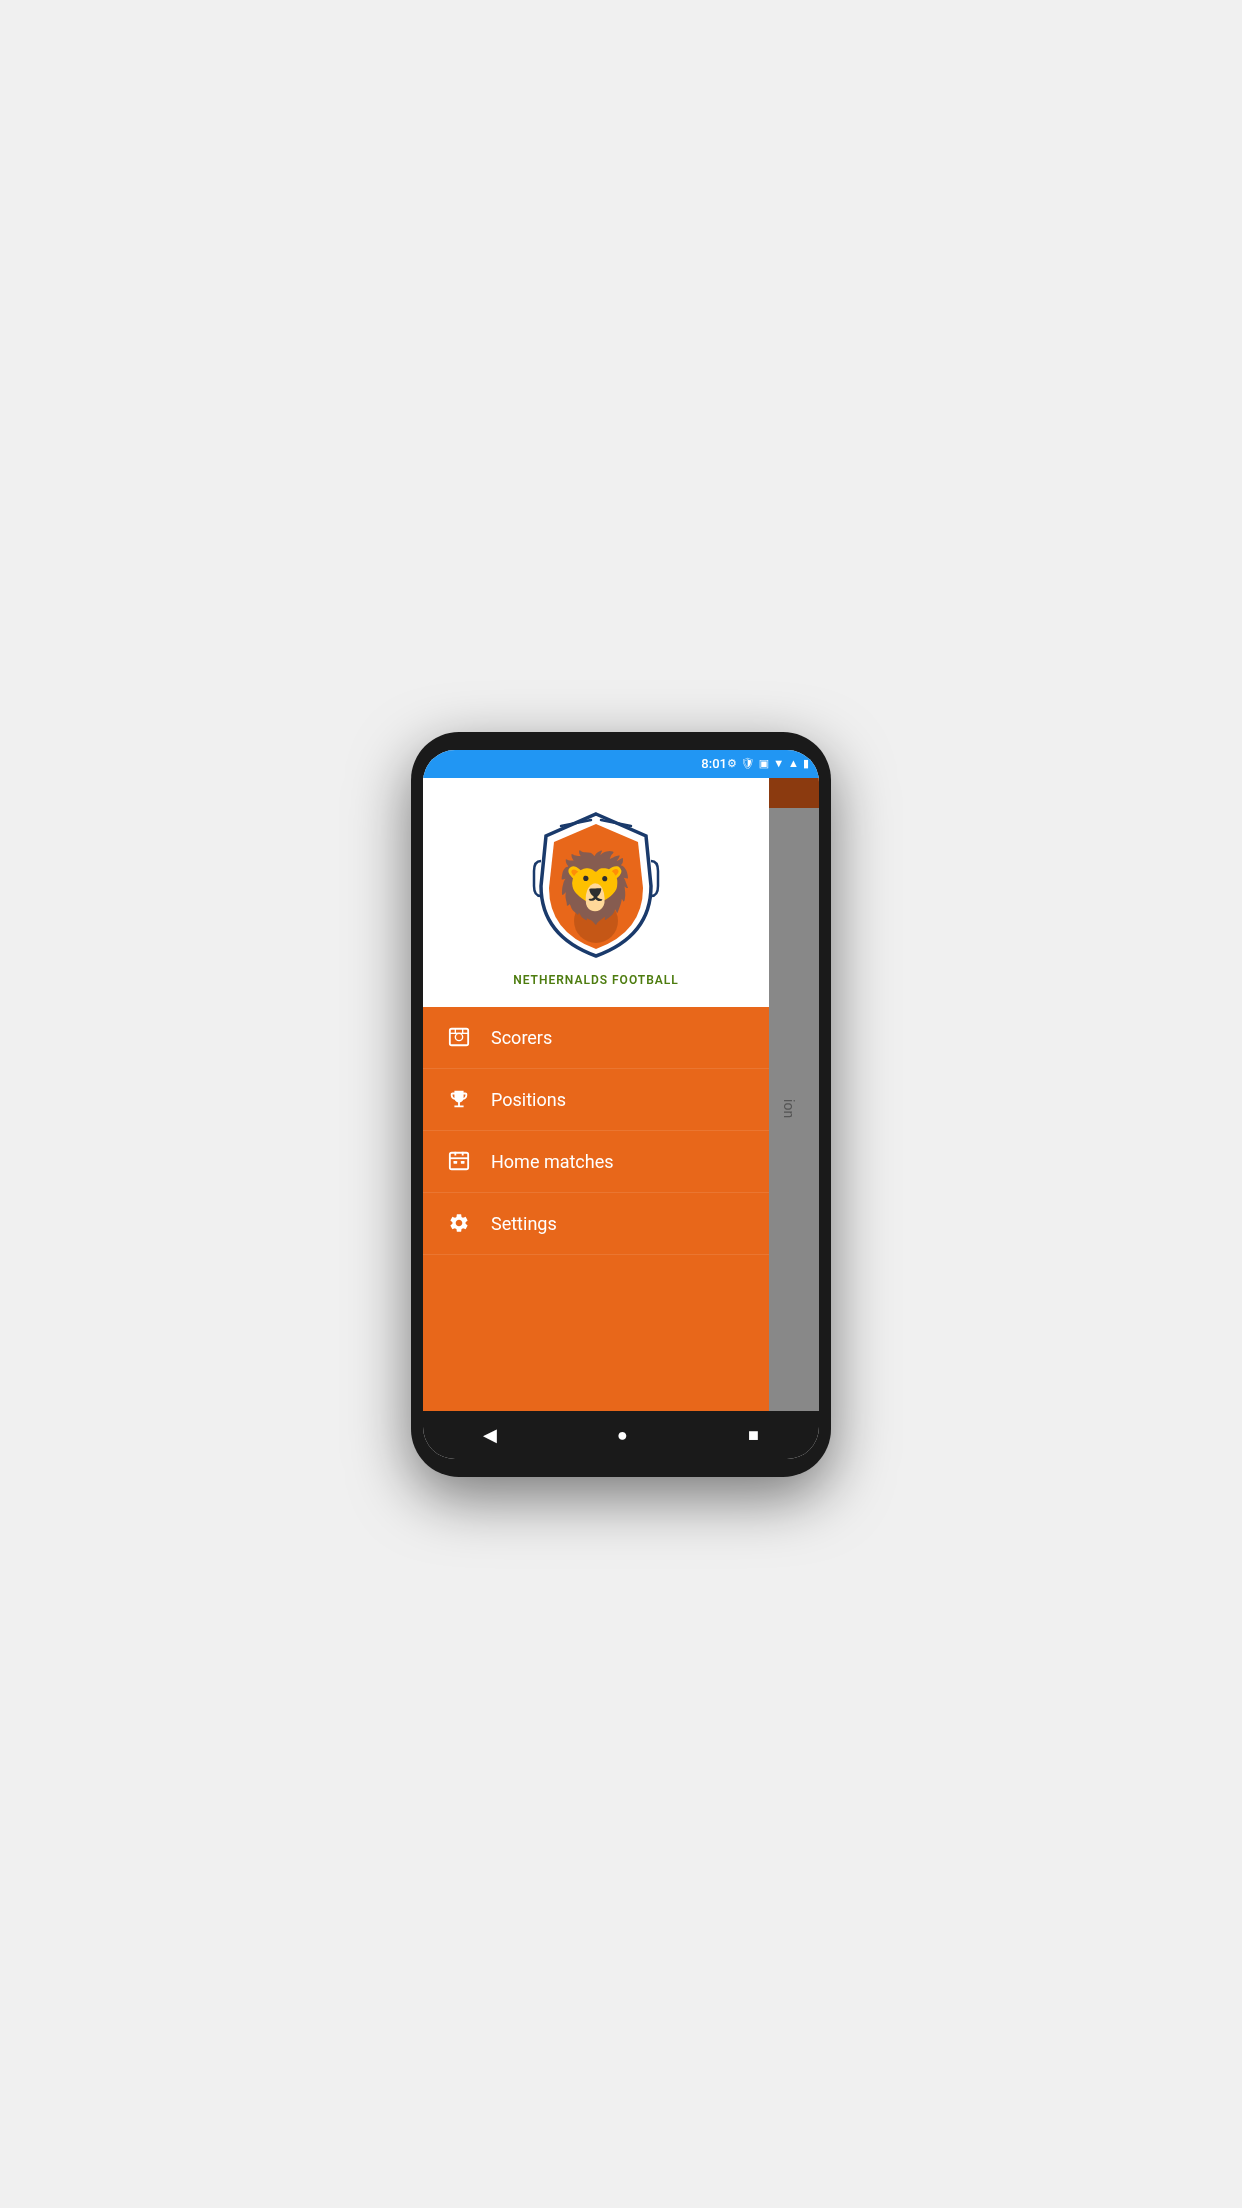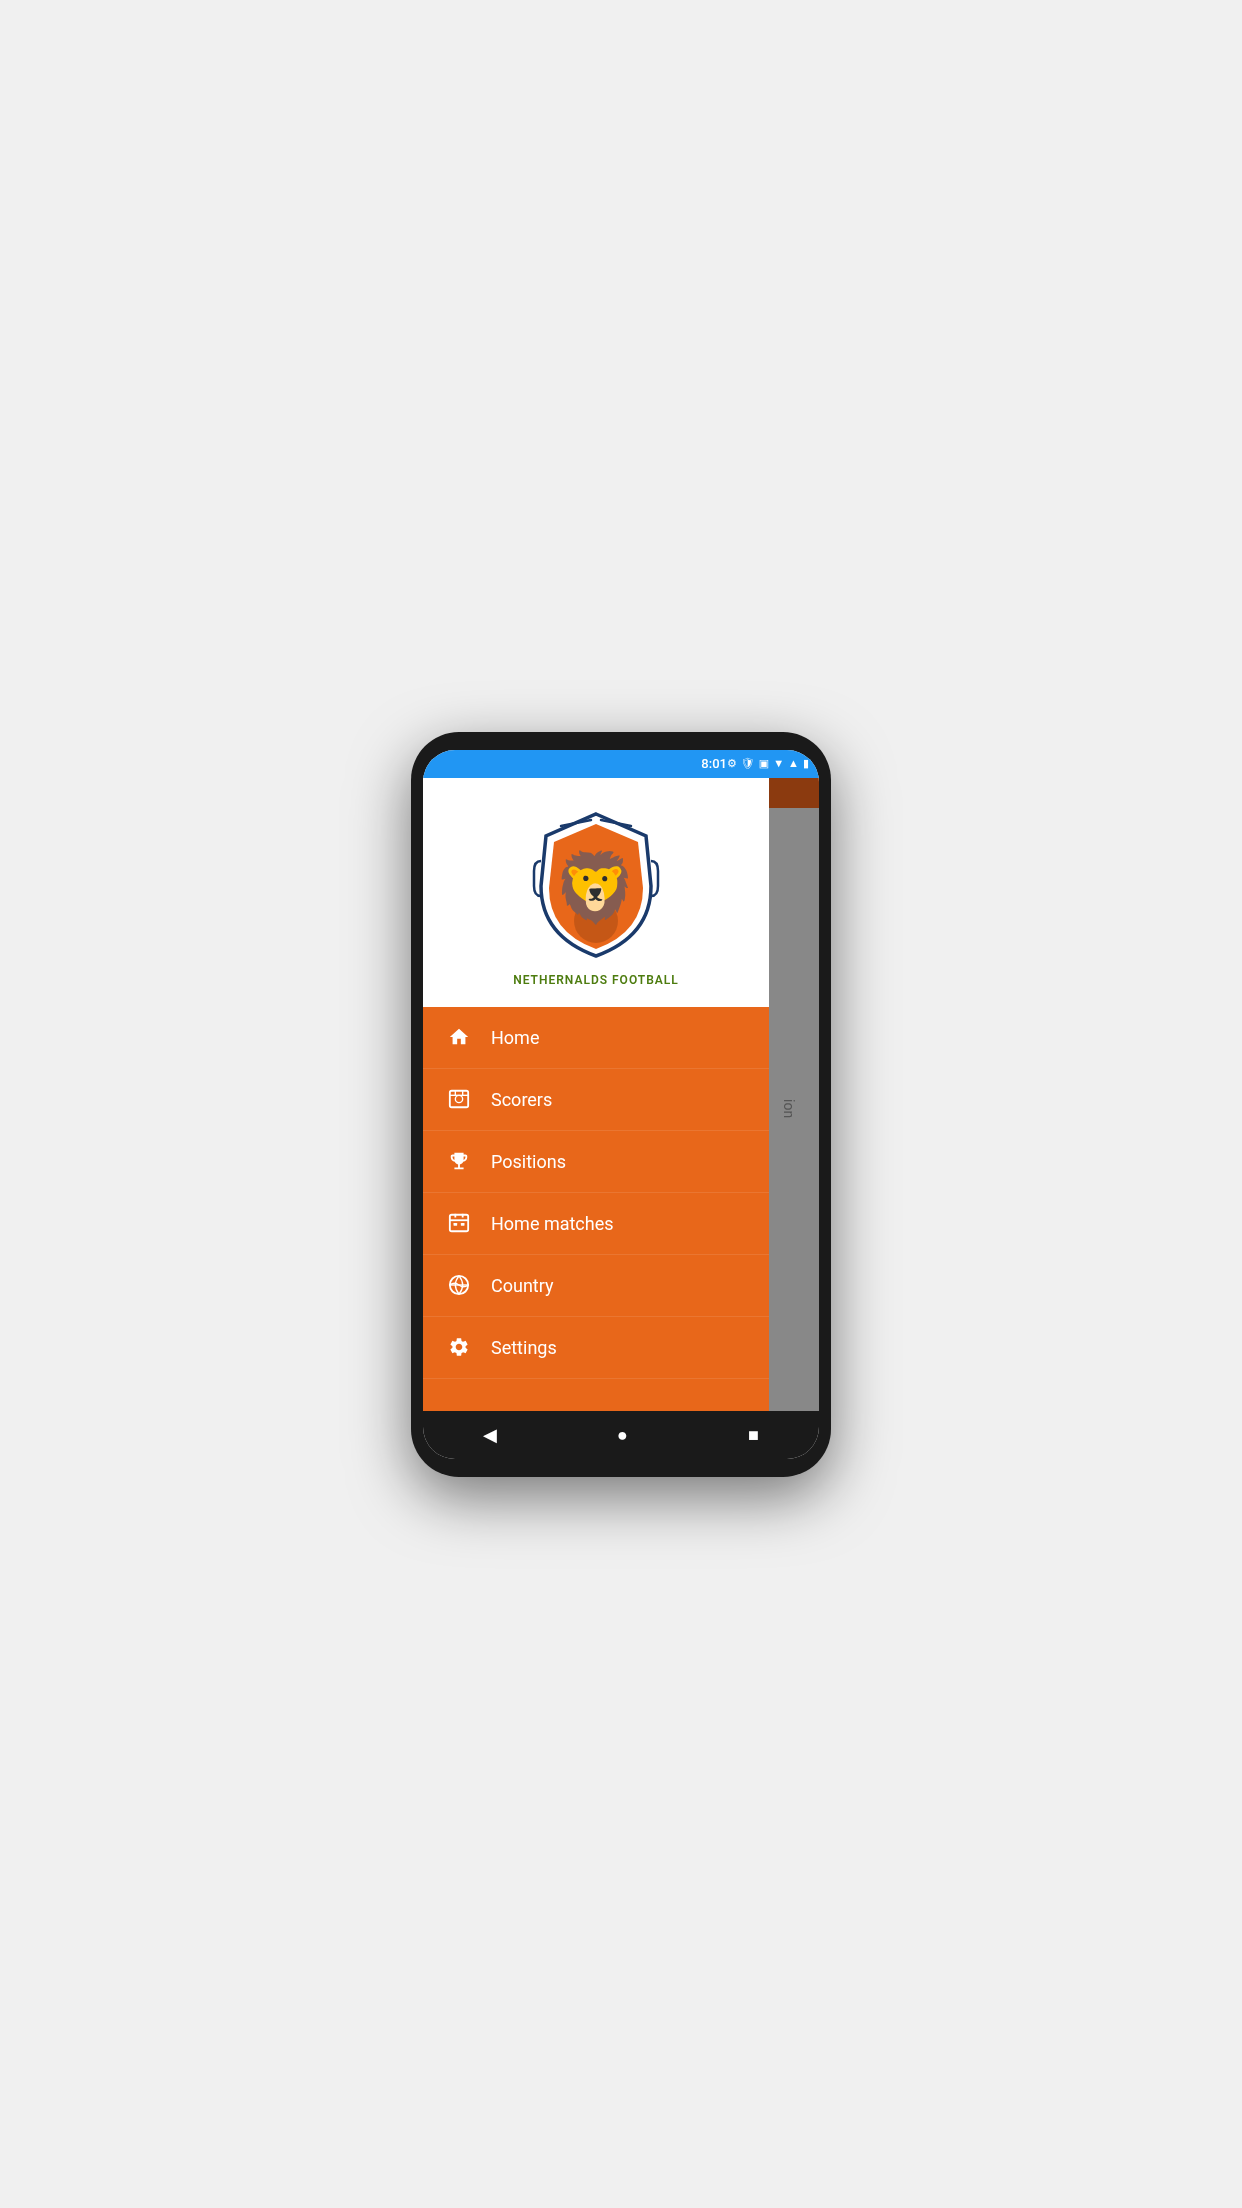--- a/index.html
+++ b/index.html
@@ -245,28 +245,20 @@
 
               <path d="M15,55 Q8,55 8,65 L8,80 Q8,90 15,90" fill="none" stroke="#1a3a6b" stroke-width="2.5"></path>
               <path d="M125,55 Q132,55 132,65 L132,80 Q132,90 125,90" fill="none" stroke="#1a3a6b" stroke-width="2.5"></path>
             </svg>
           </div>
           <span class="app-title">NETHERNALDS FOOTBALL</span>
         </div>
 
         <nav class="nav-menu">
 
-          <div class="nav-item">
-            <span class="nav-icon">
-              <svg width="22" height="22" viewBox="0 0 24 24" fill="white">
-                <path d="M10 20v-6h4v6h5v-8h3L12 3 2 12h3v8z"></path>
-              </svg>
-            </span>
-            <span class="nav-label">Home</span>
-          </div>
 
           <div class="nav-item">
             <span class="nav-icon">
               <svg width="22" height="22" viewBox="0 0 24 24" fill="white">
                 <rect x="2" y="3" width="20" height="18" rx="2" fill="none" stroke="white" stroke-width="2"></rect>
                 <circle cx="12" cy="12" r="4" fill="none" stroke="white" stroke-width="1.5"></circle>
                 <line x1="2" y1="8" x2="22" y2="8" stroke="white" stroke-width="1.5"></line>
                 <line x1="8" y1="3" x2="8" y2="8" stroke="white" stroke-width="1.5"></line>
                 <line x1="16" y1="3" x2="16" y2="8" stroke="white" stroke-width="1.5"></line>
               </svg>
@@ -290,32 +282,20 @@
                 <line x1="2" y1="9" x2="22" y2="9" stroke="white" stroke-width="2"></line>
                 <line x1="8" y1="2" x2="8" y2="6" stroke="white" stroke-width="2"></line>
                 <line x1="16" y1="2" x2="16" y2="6" stroke="white" stroke-width="2"></line>
                 <rect x="6" y="12" width="4" height="3" rx="0.5" fill="white"></rect>
                 <rect x="14" y="12" width="4" height="3" rx="0.5" fill="white"></rect>
               </svg>
             </span>
             <span class="nav-label">Home matches</span>
           </div>
 
-          <div class="nav-item">
-            <span class="nav-icon">
-              <svg width="22" height="22" viewBox="0 0 24 24" fill="white">
-                <circle cx="12" cy="12" r="10" fill="none" stroke="white" stroke-width="2"></circle>
-                <path d="M2 12 Q7 8 12 12 Q17 16 22 12" fill="none" stroke="white" stroke-width="1.5"></path>
-                <path d="M12 2 Q8 7 8 12 Q8 17 12 22" fill="none" stroke="white" stroke-width="1.5"></path>
-                <path d="M12 2 Q16 7 16 12 Q16 17 12 22" fill="none" stroke="white" stroke-width="1.5"></path>
-                <line x1="2" y1="12" x2="22" y2="12" stroke="white" stroke-width="1.5"></line>
-              </svg>
-            </span>
-            <span class="nav-label">Country</span>
-          </div>
 
 
           <div class="nav-item">
             <span class="nav-icon">
               <svg width="22" height="22" viewBox="0 0 24 24" fill="white">
                 <path d="M19.14,12.94c0.04-0.3,0.06-0.61,0.06-0.94c0-0.32-0.02-0.64-0.07-0.94l2.03-1.58c0.18-0.14,0.23-0.41,0.12-0.61 l-1.92-3.32c-0.12-0.22-0.37-0.29-0.59-0.22l-2.39,0.96c-0.5-0.38-1.03-0.7-1.62-0.94L14.4,2.81c-0.04-0.24-0.24-0.41-0.48-0.41 h-3.84c-0.24,0-0.43,0.17-0.47,0.41L9.25,5.35C8.66,5.59,8.12,5.92,7.63,6.29L5.24,5.33c-0.22-0.08-0.47,0-0.59,0.22L2.74,8.87 C2.62,9.08,2.66,9.34,2.86,9.48l2.03,1.58C4.84,11.36,4.8,11.69,4.8,12s0.02,0.64,0.07,0.94l-2.03,1.58 c-0.18,0.14-0.23,0.41-0.12,0.61l1.92,3.32c0.12,0.22,0.37,0.29,0.59,0.22l2.39-0.96c0.5,0.38,1.03,0.7,1.62,0.94l0.36,2.54 c0.05,0.24,0.24,0.41,0.48,0.41h3.84c0.24,0,0.44-0.17,0.47-0.41l0.36-2.54c0.59-0.24,1.13-0.56,1.62-0.94l2.39,0.96 c0.22,0.08,0.47,0,0.59-0.22l1.92-3.32c0.12-0.22,0.07-0.47-0.12-0.61L19.14,12.94z M12,15.6c-1.98,0-3.6-1.62-3.6-3.6 s1.62-3.6,3.6-3.6s3.6,1.62,3.6,3.6S13.98,15.6,12,15.6z"></path>
               </svg>
             </span>
             <span class="nav-label">Settings</span>
           </div>

